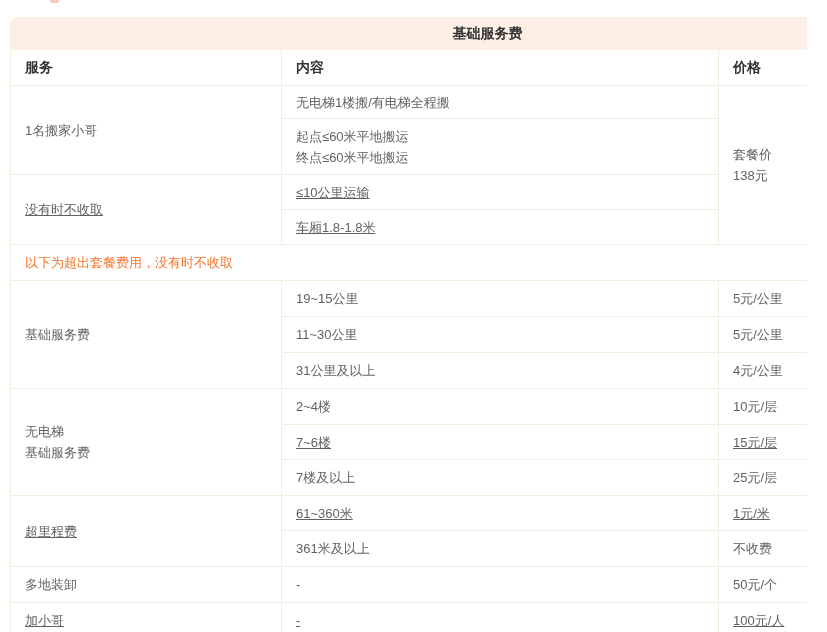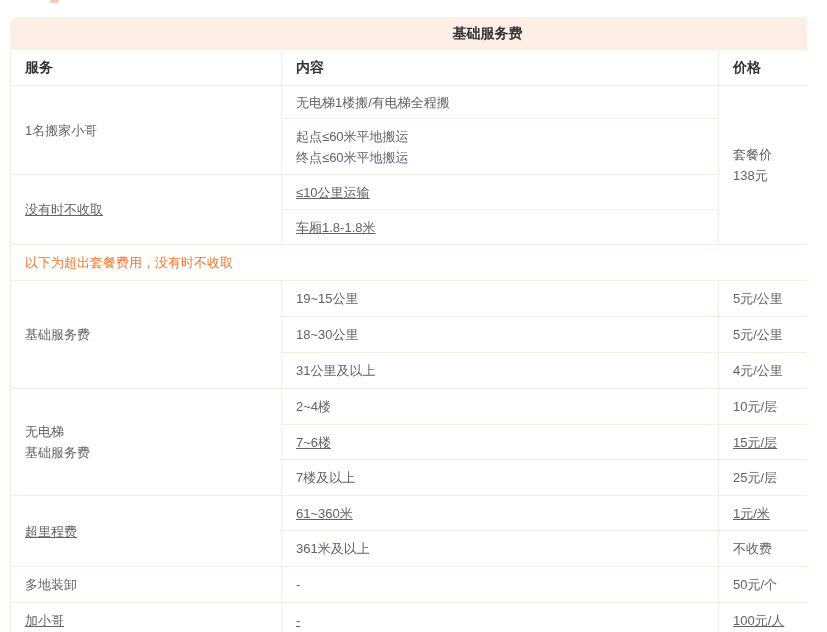--- a/index.html
+++ b/index.html
@@ -121,21 +121,21 @@
         <tr class="h35">
           <td colspan="3" class="notice-cell">以下为超出套餐费用，没有时不收取</td>
         </tr>
 
         <tr class="h35">
           <td rowspan="3">基础服务费</td>
           <td>19~15公里</td>
           <td>5元/公里</td>
         </tr>
         <tr class="h35">
-          <td>18~30公里</td>
+          <td>11~30公里</td>
           <td>5元/公里</td>
         </tr>
         <tr class="h35">
           <td>31公里及以上</td>
           <td>4元/公里</td>
         </tr>
 
         <tr class="h35">
           <td rowspan="3">无电梯
 基础服务费</td>

